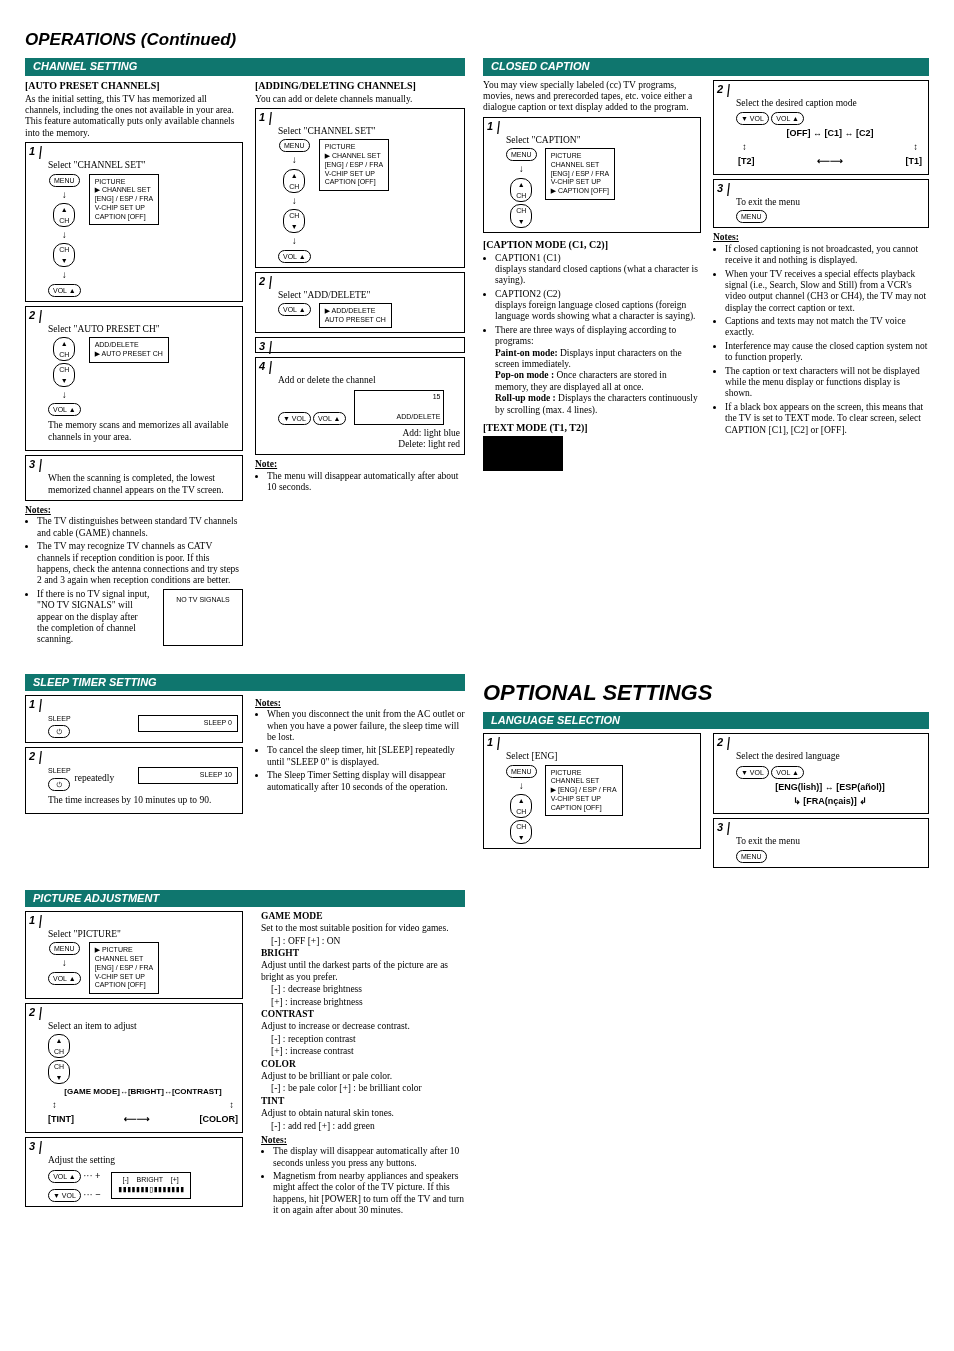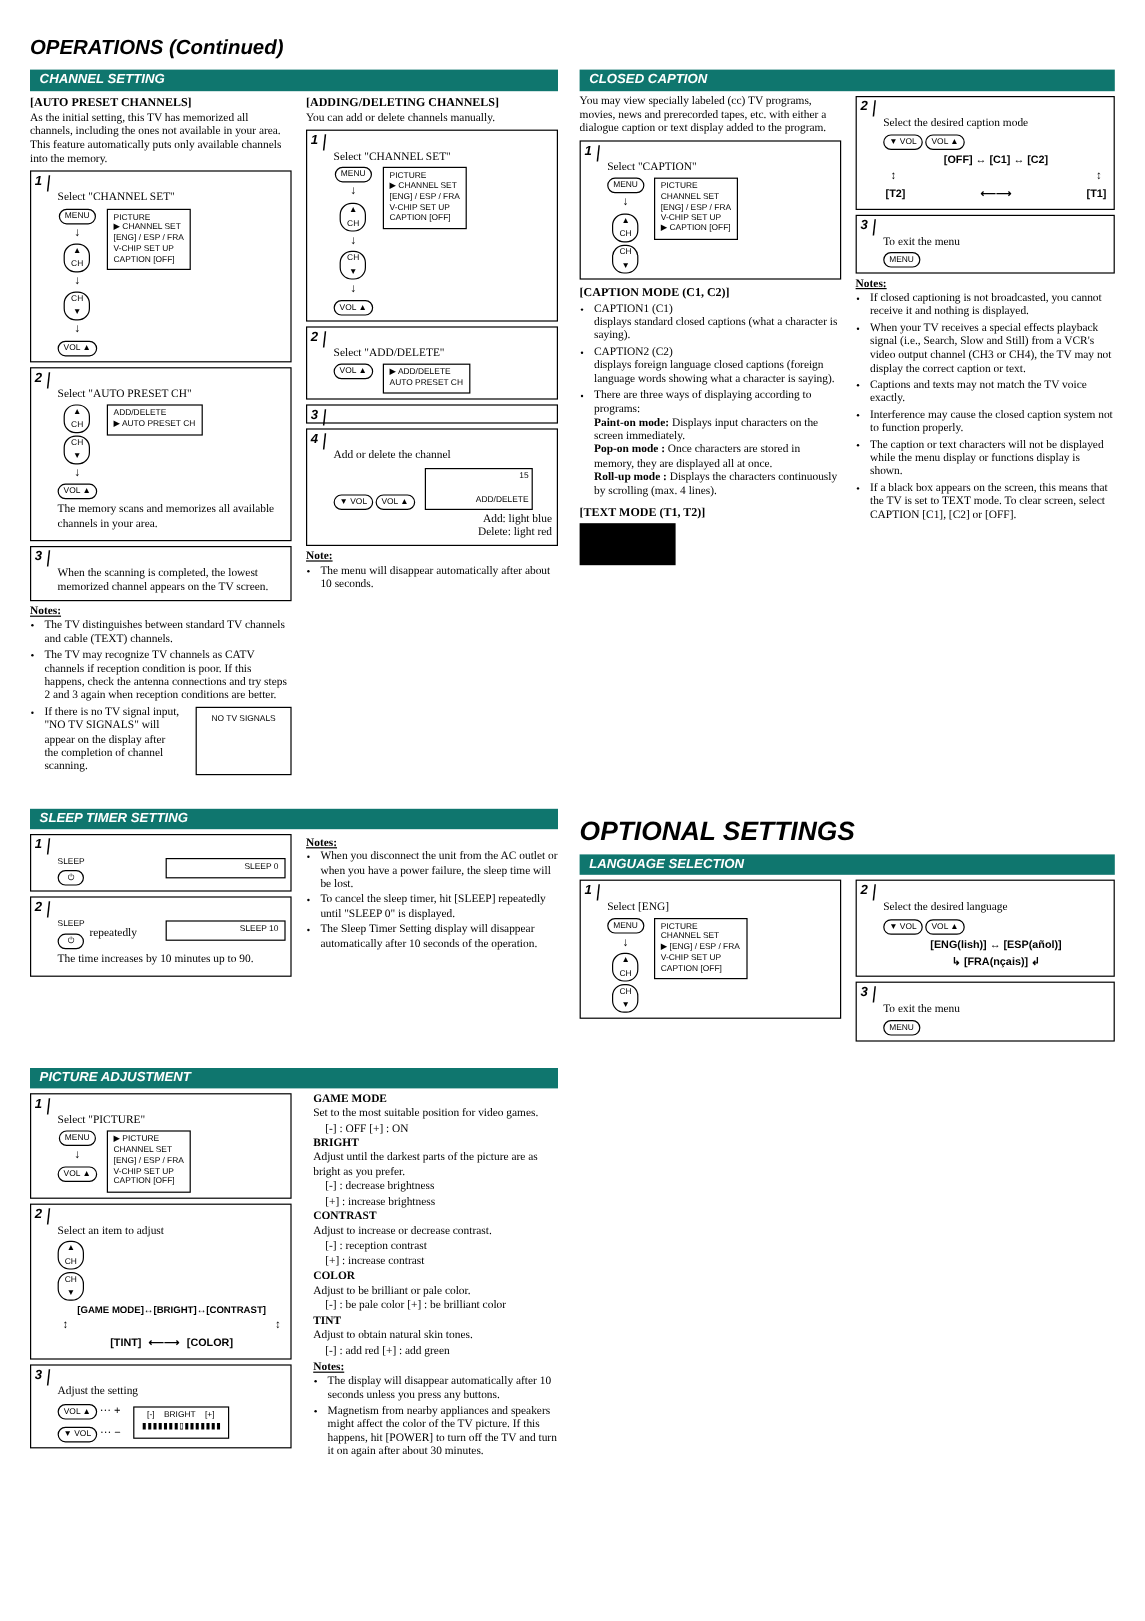--- a/index.html
+++ b/index.html
@@ -187,21 +187,21 @@
               <span class="step-num">3</span>
               <span class="slash">/</span>
             </div>
           <div class="step-content">
             <span>When the scanning is completed, the lowest memorized channel appears on the TV screen.</span>
           </div>
         </div>
 
         <div class="notes-title">Notes:</div>
         <ul class="notes">
-          <li>The TV distinguishes between standard TV channels and cable (TEXT) channels.</li>
+          <li>The TV distinguishes between standard TV channels and cable (GAME) channels.</li>
           <li>The TV may recognize TV channels as CATV channels if reception condition is poor. If this happens, check the antenna connections and try steps 2 and 3 again when reception conditions are better.</li>
           <li>
             <div style="display:flex;gap:4px;">
               <span style="flex:1">If there is no TV signal input, "NO TV SIGNALS" will appear on the display after the completion of channel scanning.</span>
               <span class="small-box">NO TV SIGNALS</span>
             </div>
           </li>
         </ul>
       </div>
 
@@ -289,21 +289,21 @@
           <li>The menu will disappear automatically after about 10 seconds.</li>
         </ul>
       </div>
     </div>
   </div>
 
   <div style="flex:1;">
     <div class="section-bar">CLOSED CAPTION</div>
     <div class="cols">
       <div class="col" style="flex:0 0 218px;">
-        <p class="body-text">You may view specially labeled (cc) TV programs, movies, news and prerecorded tapes, etc. with either a dialogue caption or text display added to the program.</p>
+        <p class="body-text">You may view specially labeled (cc) TV programs, movies, news and prerecorded tapes, etc. voice either a dialogue caption or text display added to the program.</p>
         <div class="step-box">
           <div class="step-header">
               <span class="step-num">1</span>
               <span class="slash">/</span>
             </div>
           <div class="step-content">
             <span>Select "CAPTION"</span>
             <div class="step-diag">
               <div class="btn-stack diag-left">
                 <span class="btn">MENU</span>
@@ -544,21 +544,21 @@
         <span>Select an item to adjust</span>
         <div class="btn-stack" style="align-items:flex-start;margin-top:2px;">
           <span class="btn">▲<br>CH</span>
           <span class="btn">CH<br>▼</span>
         </div>
         <div class="mode-row" style="font-size:8px;">[GAME MODE]↔[BRIGHT]↔[CONTRAST]</div>
         <div class="mode-arrows" style="justify-content:space-between;padding:0 4px;">
           <span>↕</span>
           <span>↕</span>
         </div>
-        <div class="mode-row mode-arrows" style="">
+        <div class="mode-row mode-arrows" style="justify-content:space-between;">
           <span>[TINT]</span>
           <span>⟵⟶</span>
           <span>[COLOR]</span>
         </div>
       </div>
     </div>
 
     <div class="step-box">
       <div class="step-header">
           <span class="step-num">3</span>

